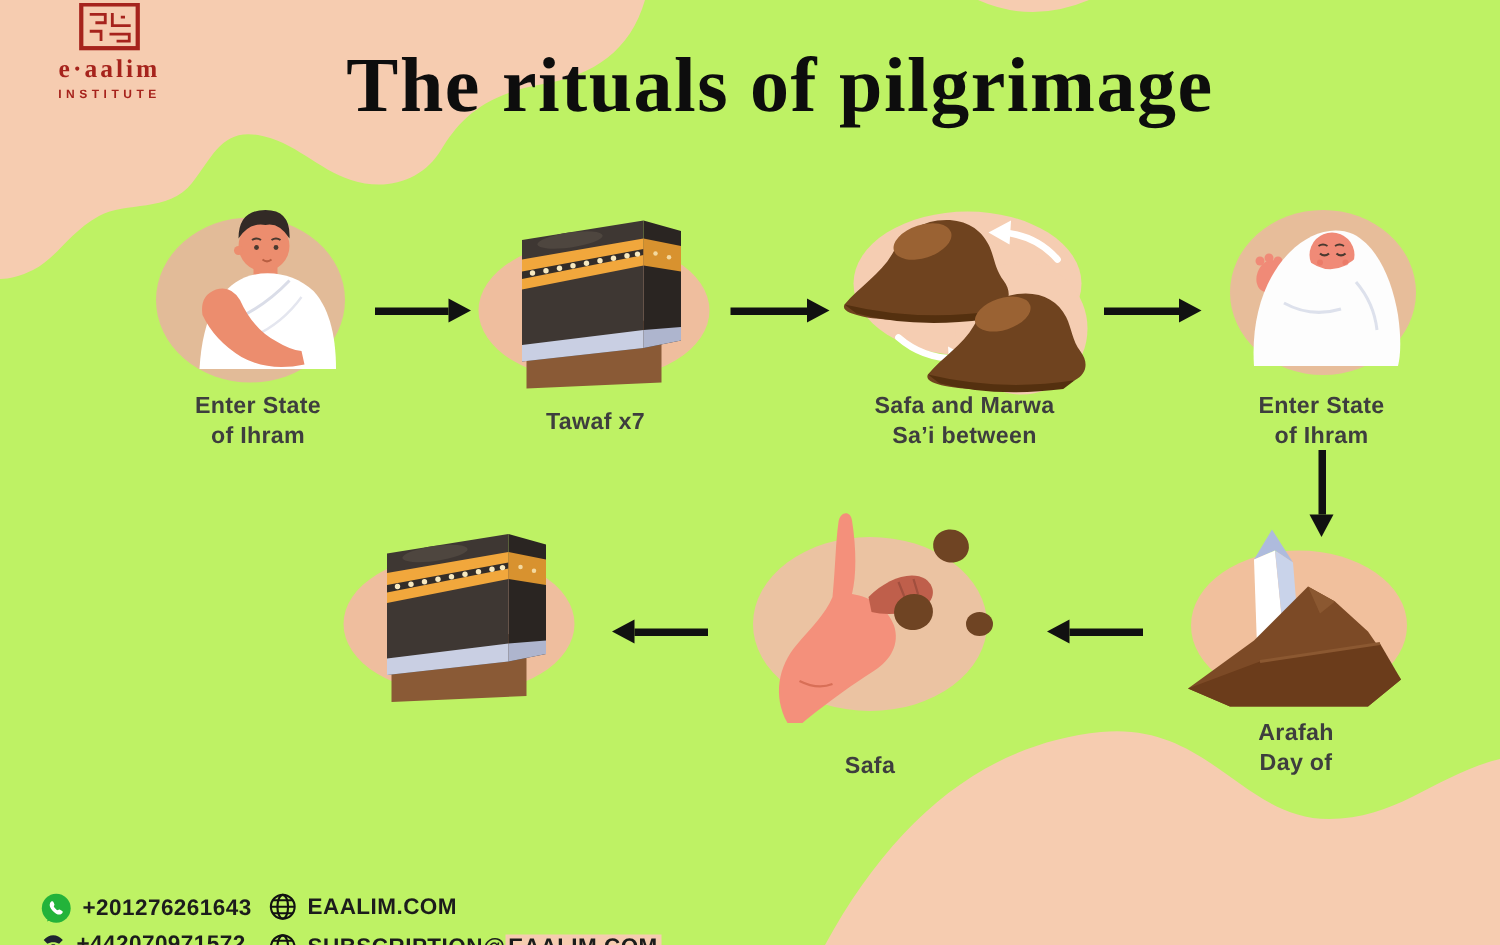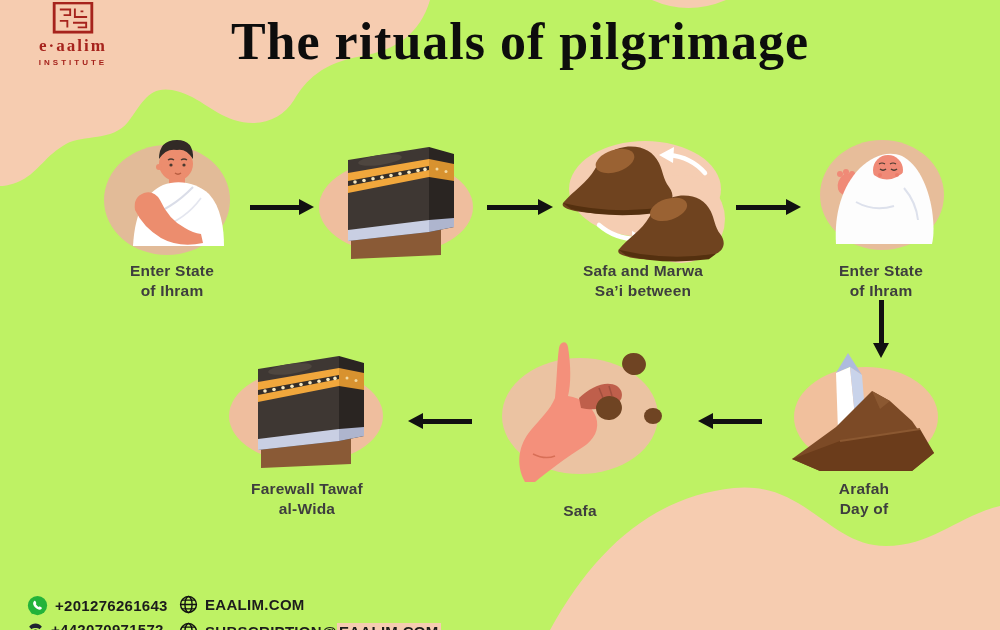--- a/index.html
+++ b/index.html
@@ -4,21 +4,21 @@
 <style>
   html,body{margin:0;padding:0;background:#e9e9e9;}
   .canvas{position:relative;width:1000px;height:630px;background:#bef264;overflow:hidden;
           font-family:"Liberation Sans",sans-serif;margin:0 auto;}
   .bg{position:absolute;left:0;top:0;width:1000px;height:630px;}
 
   
   .logo{position:absolute;left:14px;top:2px;width:118px;display:flex;flex-direction:column;align-items:center;gap:2px;}
   .brand-name{font-family:"Liberation Serif",serif;font-size:17px;font-weight:600;color:#A6231C;letter-spacing:2px;}
   .brand-sub{font-size:8px;font-weight:700;color:#A6231C;letter-spacing:3px;}
-  h1.title{position:absolute;left:40px;right:0;top:12px;margin:0;text-align:center;
+  h1.title{position:absolute;left:40px;right:0;top:12px;margin:16px;text-align:center;
            font-family:"Liberation Serif",serif;font-weight:700;font-size:52px;color:#0d0d0d;letter-spacing:1px;}
 
   
   .art{position:absolute;}
   .step-label{position:absolute;text-align:center;font-size:15.5px;font-weight:600;color:#3E3E3E;
               line-height:20px;letter-spacing:.2px;}
   .step-label span{display:block;}
 
   
   .arrow{position:absolute;display:flex;align-items:center;}
@@ -99,20 +99,24 @@
       <circle cx="92" cy="39.2" r="1.8"></circle>
         <circle cx="101" cy="37.5" r="1.8"></circle>
         <circle cx="108" cy="36.4" r="1.8"></circle>
     </g>
     <path d="M112 26 L137 31 L137 48 L112 44 Z" fill="#D8922F"></path>
     <circle cx="120" cy="36" r="1.5" fill="#F3D9A0"></circle>
       <circle cx="129" cy="38.5" r="1.5" fill="#F3D9A0"></circle>
     <path d="M31 97 L112 87 L112 99 L31 108 Z" fill="#C9CFE3"></path>
     <path d="M112 87 L137 85 L137 94 L112 99 Z" fill="#AEB5CE"></path>
   </svg>
+  <div class="step-label" style="left:317px;top:272px;width:160px">
+    <span>Tawaf x7</span>
+    <span></span>
+  </div>
 
   <div class="arrow arrow-right" style="left:487px;top:199px;width:66px;height:16px">
     <span class="shaft"></span>
     <span class="head"></span>
   </div>
 
   <svg class="art" style="left:553px;top:121px" width="180" height="150" viewBox="0 0 180 150">
     <ellipse cx="92" cy="68" rx="76" ry="48" fill="#F5CDB2"></ellipse>
     <circle cx="128" cy="98" r="44" fill="#F5CDB2"></circle>
     <path d="M152 52 Q138 36 116 34" stroke="#FFFFFF" stroke-width="4.5" fill="none" stroke-linecap="round"></path>
@@ -224,24 +228,20 @@
       <circle cx="92" cy="39.2" r="1.8"></circle>
         <circle cx="101" cy="37.5" r="1.8"></circle>
         <circle cx="108" cy="36.4" r="1.8"></circle>
     </g>
     <path d="M112 26 L137 31 L137 48 L112 44 Z" fill="#D8922F"></path>
     <circle cx="120" cy="36" r="1.5" fill="#F3D9A0"></circle>
       <circle cx="129" cy="38.5" r="1.5" fill="#F3D9A0"></circle>
     <path d="M31 97 L112 87 L112 99 L31 108 Z" fill="#C9CFE3"></path>
     <path d="M112 87 L137 85 L137 94 L112 99 Z" fill="#AEB5CE"></path>
   </svg>
-  <div class="step-label" style="left:227px;top:479px;width:160px">
-    <span>Farewall Tawaf</span>
-    <span>al-Wida</span>
-  </div>
 
   <div class="contact-row" style="left:27px;top:595px">
     <svg width="21" height="21" viewBox="0 0 24 24">
       <circle cx="12" cy="12" r="11" fill="#23B33A"></circle>
       <path d="M5 22 L6.4 17.6 L9.6 20.2 Z" fill="#23B33A"></path>
       <path d="M8 7 C9 6.4 9.6 6.6 10 7.6 L10.5 8.8 C10.8 9.4 10.6 9.9 10.1 10.4 C10.6 11.6 11.8 12.9 13.2 13.6 C13.8 13 14.3 12.9 14.9 13.2 L16.2 13.9 C17.1 14.4 17.2 15 16.5 15.9 C15.6 17 13.8 17.2 11.9 16.1 C9.9 15 8.2 13.2 7.4 11.3 C6.7 9.6 7 8 8 7 Z" fill="#FFFFFF"></path>
     </svg>
     <span class="contact-text">+201276261643</span>
   </div>
 

